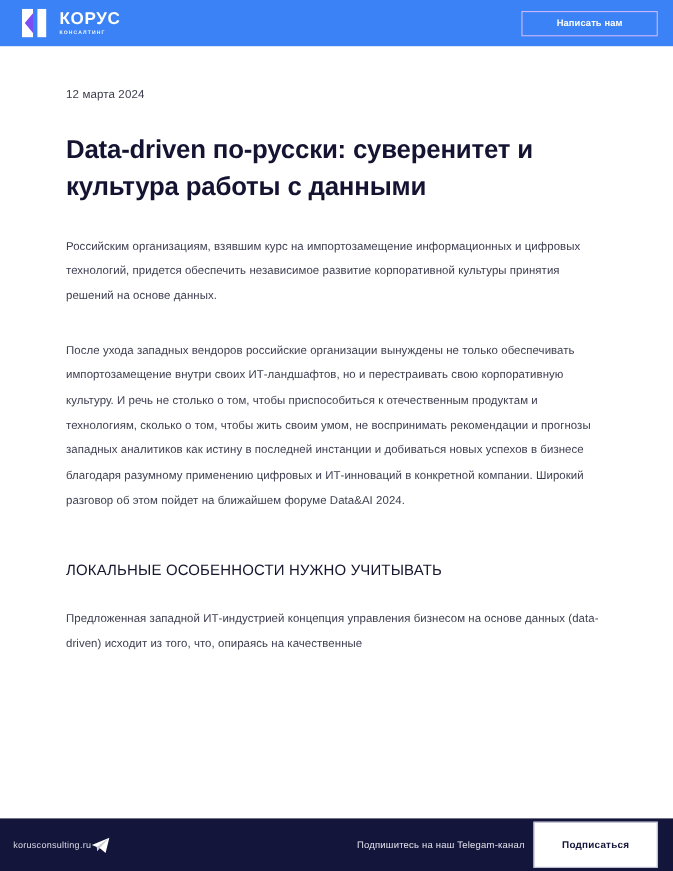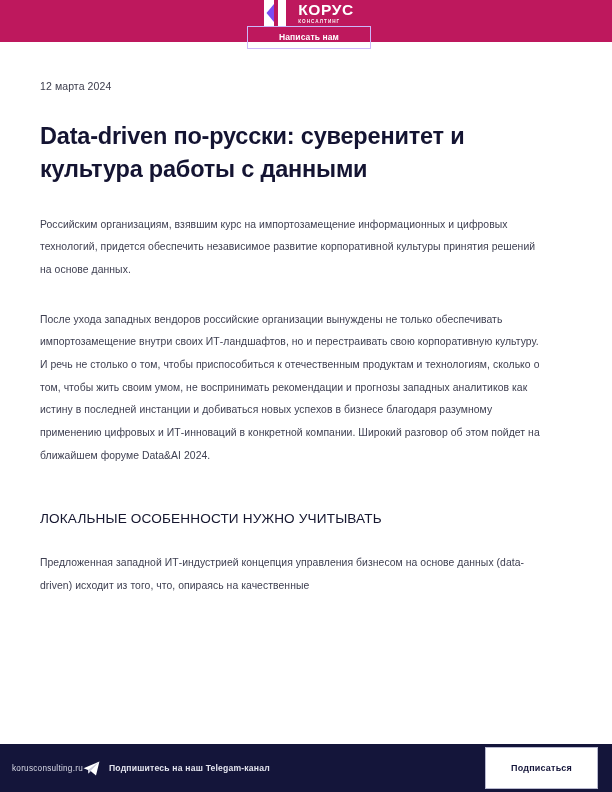--- a/index.html
+++ b/index.html
@@ -12,26 +12,25 @@
   body {
     font-family: "Liberation Sans", sans-serif;
     background: #ffffff;
     position: relative;
     overflow: hidden;
   }
 
   
   .site-header {
     height: 42px;
-    background: #be185d;
+    background: #3b82f6;
     display: flex;
     align-items: center;
     justify-content: space-between;
     padding: 0 14px 0 20px;
-    flex-direction: column;
   }
 
   .brand {
     display: flex;
     align-items: center;
     gap: 7px;
   }
 
   .brand-mark {
     width: 27px;
@@ -72,21 +71,21 @@
     letter-spacing: .1px;
     width: 124px;
     height: 23px;
     line-height: 21px;
     text-align: center;
     cursor: pointer;
   }
 
   
   .article {
-    padding: 0 40px;
+    padding: 0 60px;
   }
 
   .article-date {
     margin-top: 38px;
     font-size: 10.5px;
     color: #3b3c4c;
     letter-spacing: .1px;
   }
 
   .article-title {
@@ -135,24 +134,23 @@
     color: #d9dae6;
     font-size: 8.2px;
     letter-spacing: .25px;
     flex: none;
   }
 
   .footer-center {
     flex: 1;
     display: flex;
     align-items: center;
-    justify-content: flex-start;
+    justify-content: space-between;
     gap: 9px;
     margin-right: 8px;
-    font-weight: bold;
   }
 
   .tg-icon { width: 17px; height: 15px; flex: none; display: block; }
 
   .footer-tg-text {
     color: #e3e4ee;
     font-size: 8.6px;
     letter-spacing: .2px;
   }
 

